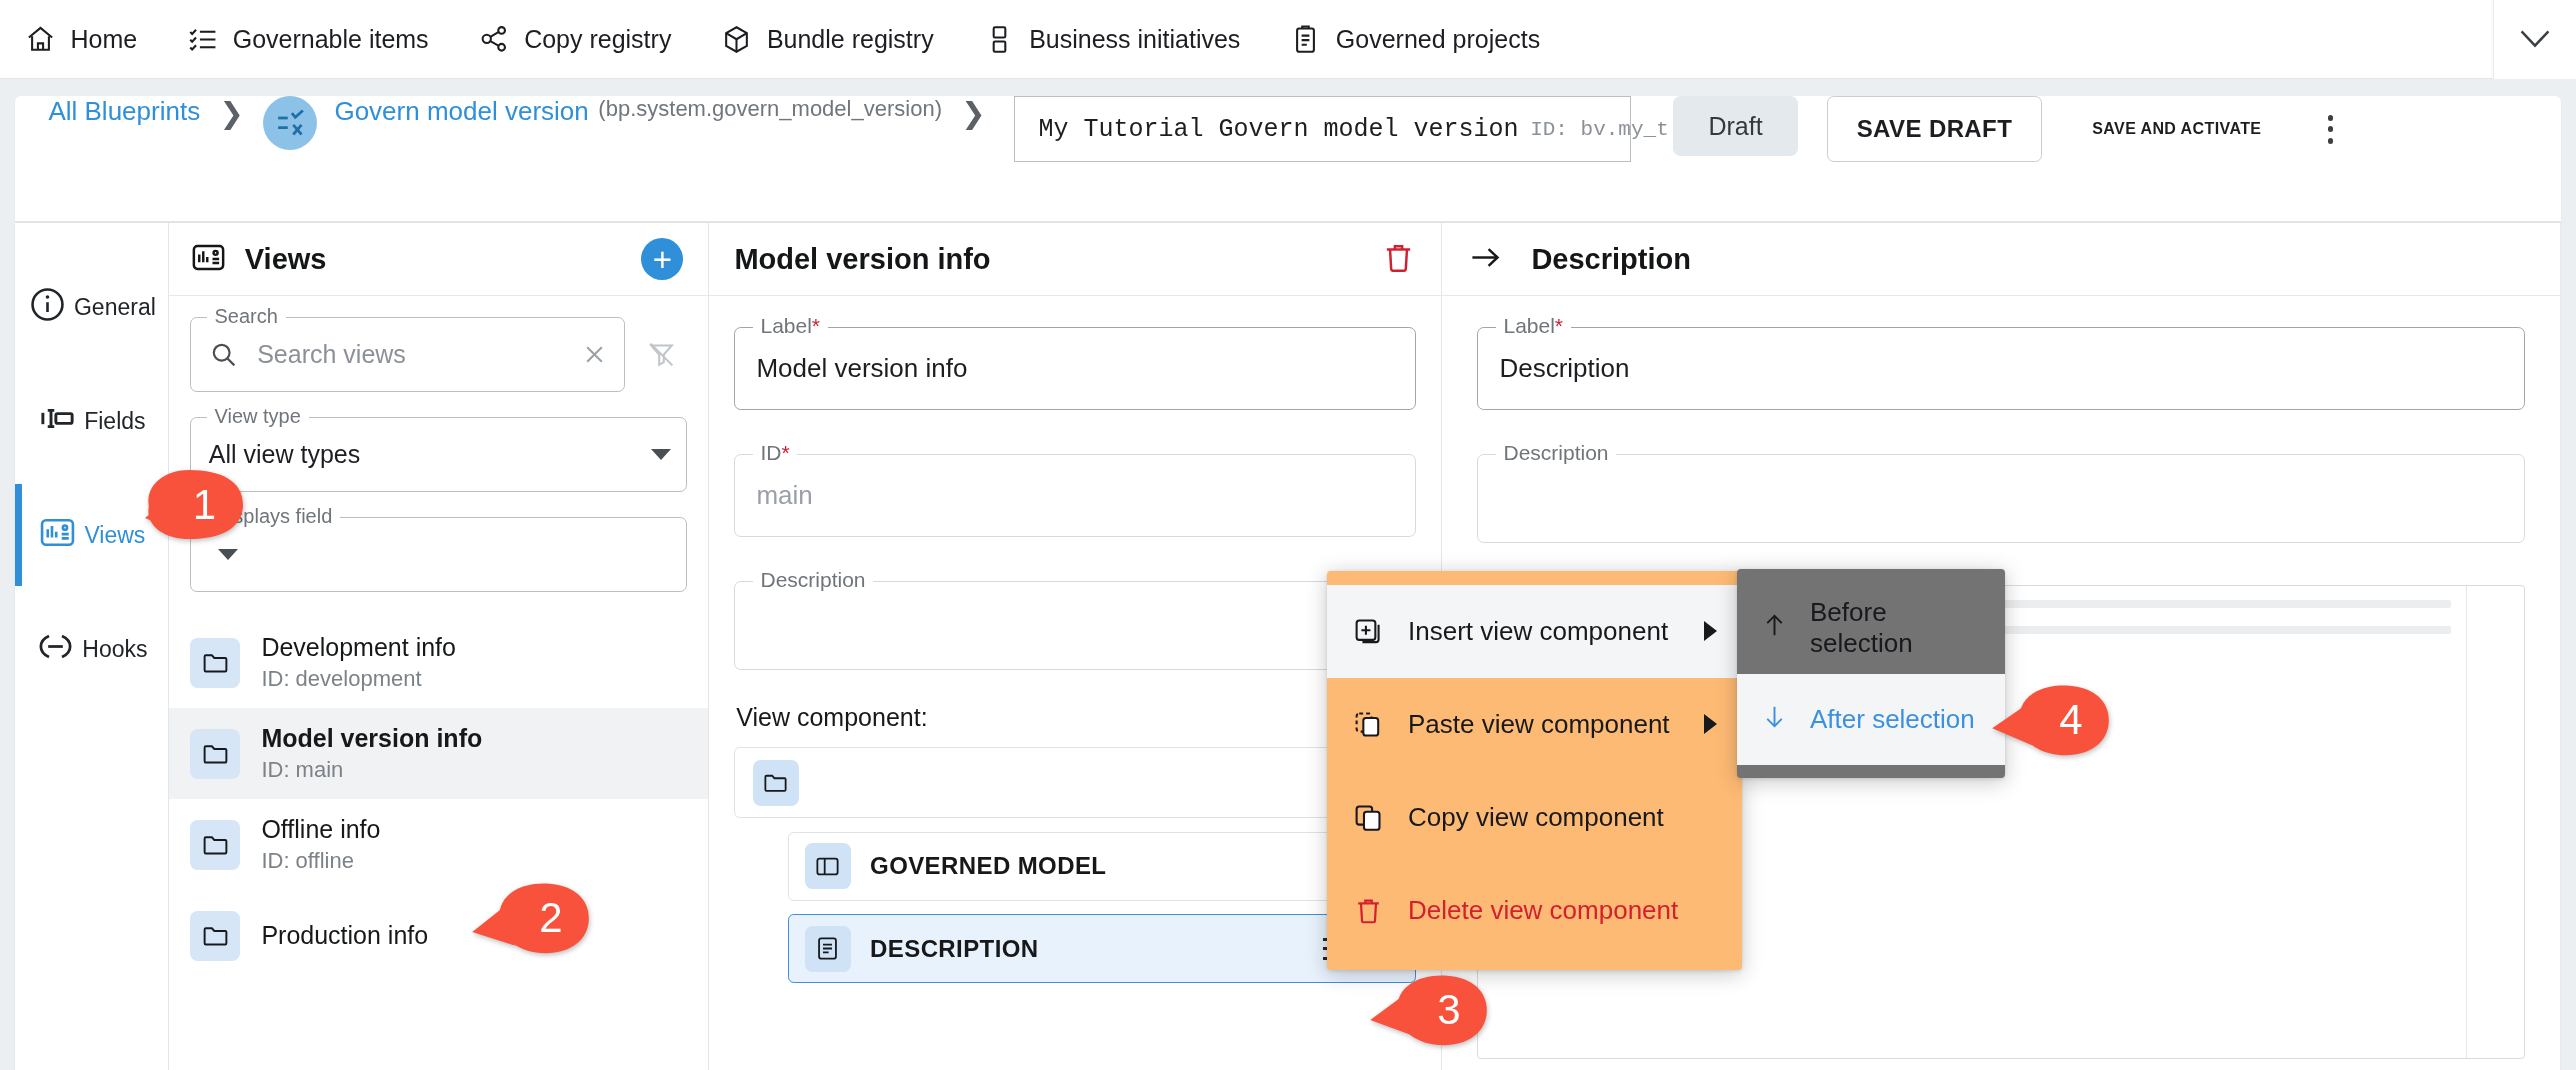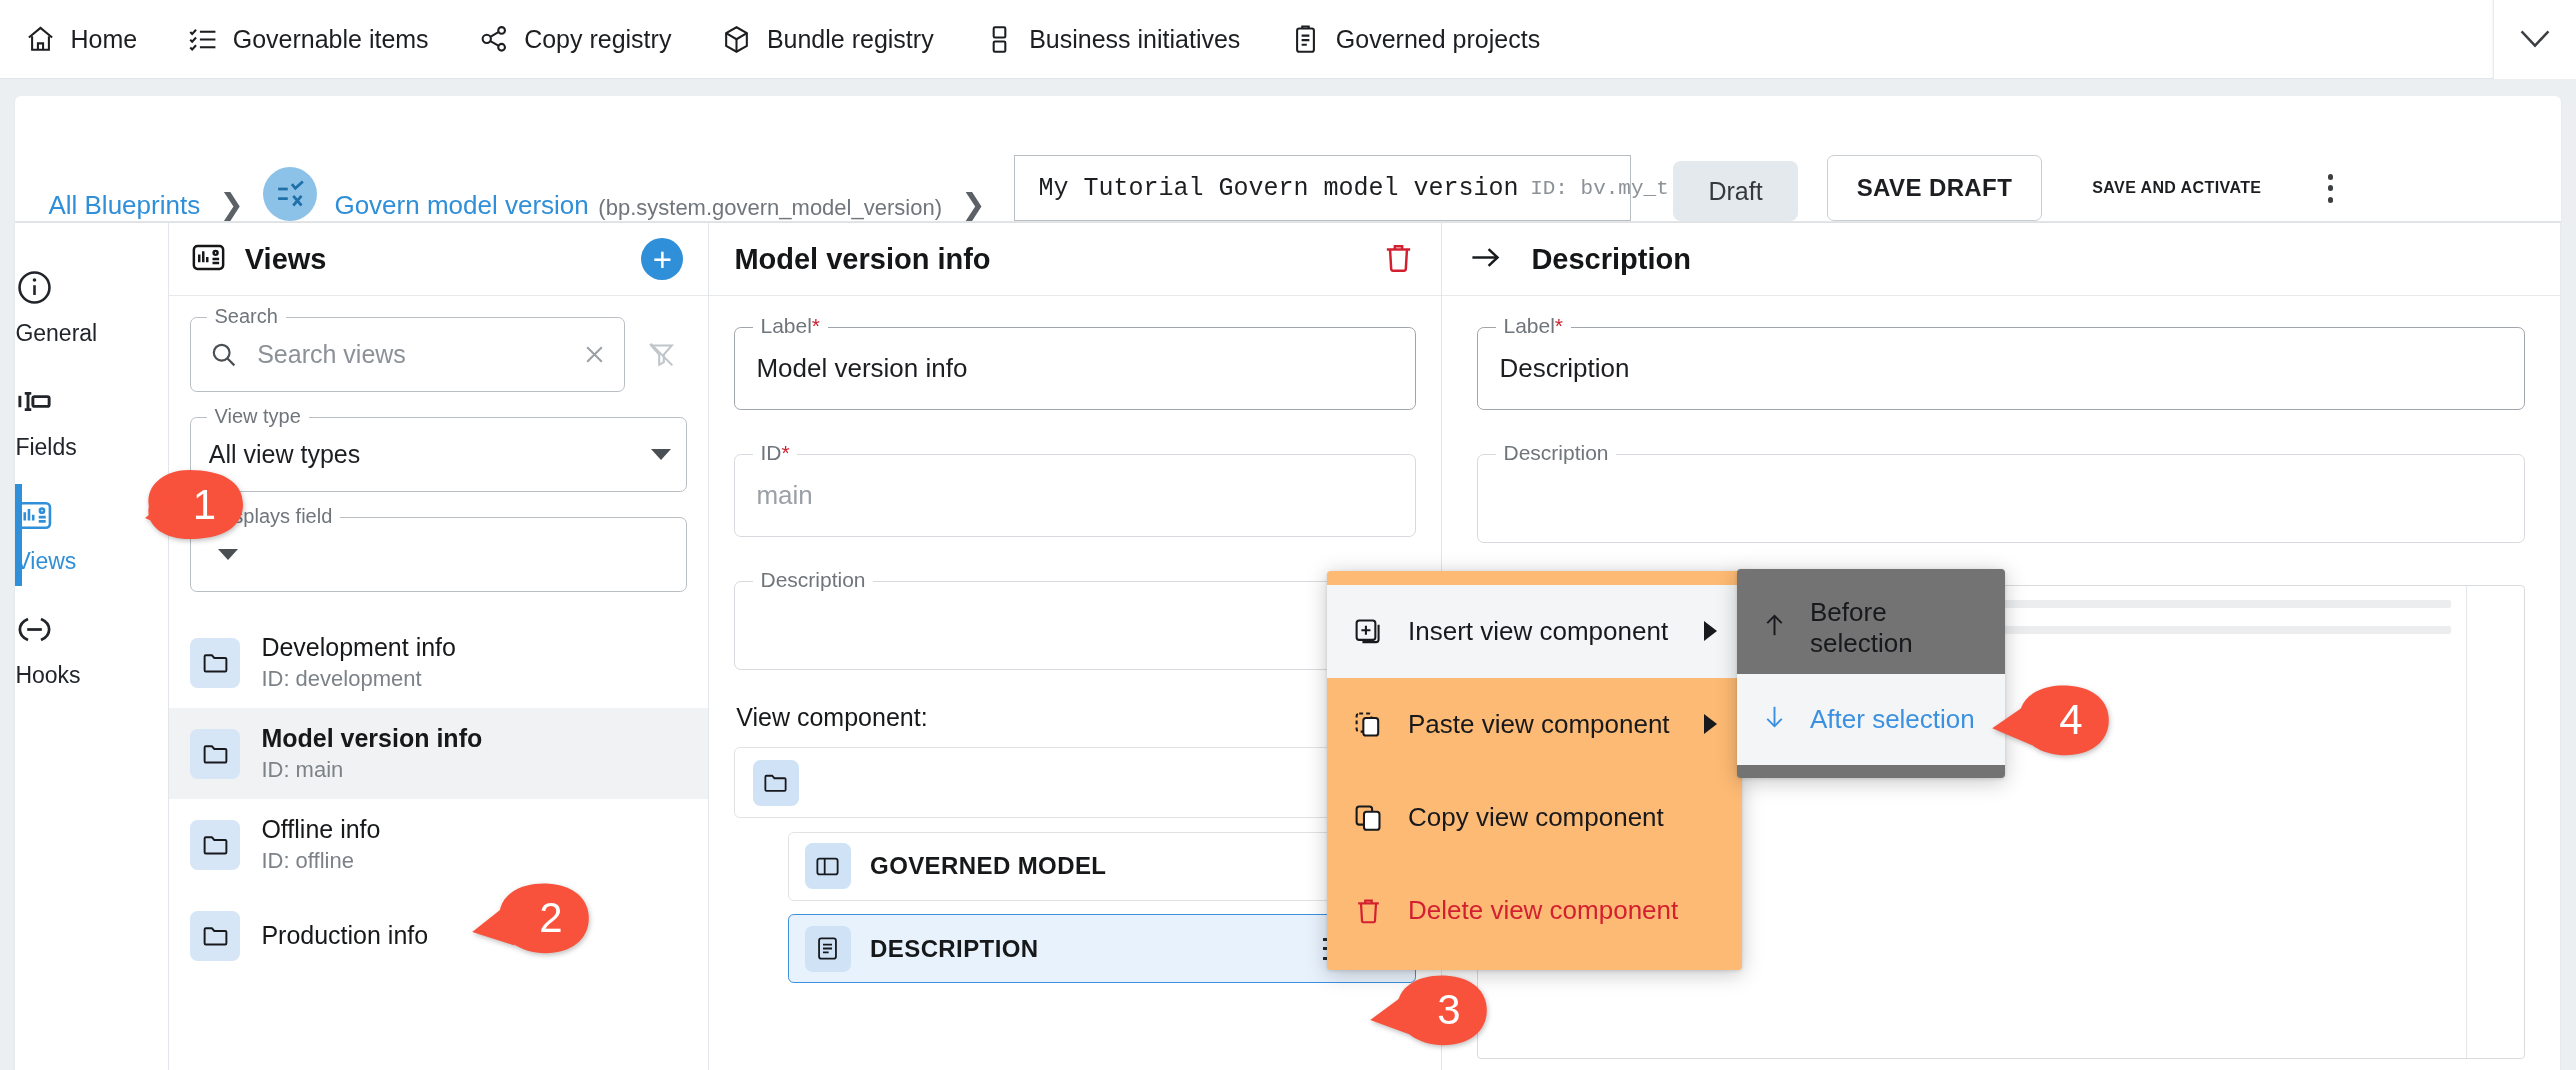--- a/index.html
+++ b/index.html
@@ -39,21 +39,21 @@
   }
 
   
   .toolbar-wrap {
     position: absolute; left: 0; top: 79px; width: 2576px; height: 158px;
     background: #eceff1; padding: 17.4px 15.4px 0 15.4px;
   }
   .toolbar {
     background: #fff; height: 126px; width: 100%;
     border-radius: 5.8px 5.8px 0 0;
-    display: flex; align-items: flex-end;
+    display: flex; align-items: flex-start;
     padding: 0 29px 0 33px;
     box-shadow: 0 1px 1.9px rgba(0,0,0,0.07);
     border-bottom: 1px solid #e2e5e9;
   }
   .crumb-link { color: #2f8fd8; font-size: 26px; cursor: pointer; white-space: nowrap; }
   .crumb-sep { color: #5b6166; font-size: 29px; margin: 0 19.3px; font-weight: 300; }
   .bp-avatar {
     width: 54px; height: 54px; border-radius: 50%;
     background: #8dc2e8; display: flex; align-items: center; justify-content: center;
     margin-right: 17.4px; flex: 0 0 auto;
@@ -98,22 +98,22 @@
     background: #fff; display: flex; overflow: hidden;
     box-shadow: 0 1px 1.9px rgba(0,0,0,0.07);
   }
 
   
   .rail {
     width: 154px; flex: 0 0 154px; background: #fff;
     border-right: 1px solid #e2e5e9; padding-top: 27px;
   }
   .rail-item {
-    position: relative; height: 114px; display: flex; flex-direction: column;
-    align-items: flex-start; justify-content: center; gap: 7px; cursor: pointer;
+    position: relative; height: 114px; display: flex; flex-direction: row;
+    align-items: center; justify-content: center; gap: 7px; cursor: pointer;
     color: #21252a; font-size: 23px;
   }
   .rail-item.active { color: #2f8fd8; }
   .rail-item.active::before {
     content: ""; position: absolute; left: 0; top: 5.8px; bottom: 5.8px;
     width: 6.8px; background: #2f8fd8;
   }
 
   
   .views-panel {

